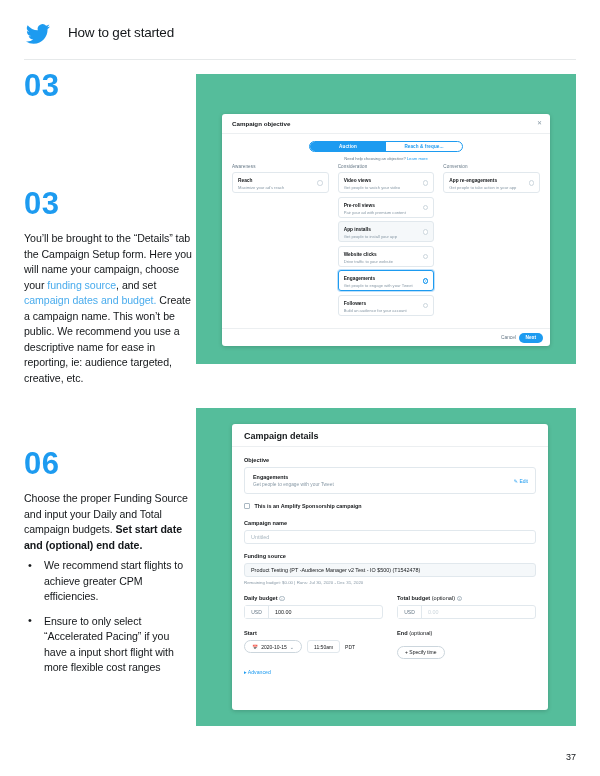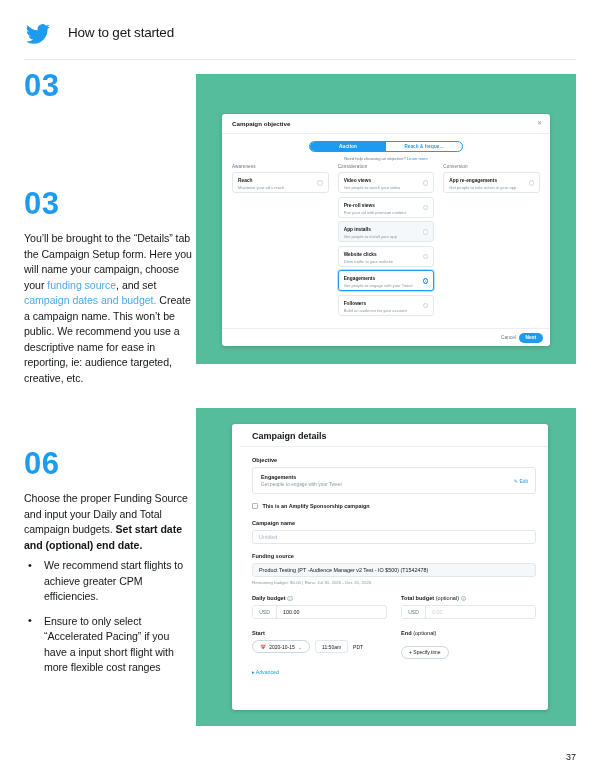--- a/index.html
+++ b/index.html
@@ -48,21 +48,21 @@
   
   .green-panel { position:absolute; background:#55bd9b; }
   #panel-objective { left:196px; top:74px; width:380px; height:290px; }
   #panel-details  { left:196px; top:408px; width:380px; height:318px; }
 
   .ui-card {
     position:absolute; background:#fff; border-radius:3px;
     box-shadow:0 1px 4px rgba(0,0,0,.18); overflow:hidden;
   }
   #card-objective { left:26px; top:40px; width:328px; height:232px; }
-  #card-details   { left:36px; top:16px; width:316px; height:286px;padding-left:8px; }
+  #card-details   { left:36px; top:16px; width:316px; height:286px; }
 
   
   .mod-head { position:relative; height:20px; border-bottom:1px solid #eceff1; }
   .mod-title { position:absolute; left:10px; top:6px; font-size:6.2px; font-weight:bold; color:#14171a; }
   .mod-close { position:absolute; right:8px; top:5px; font-size:6px; color:#8899a6; }
 
   .seg-wrap { position:absolute; left:50%; top:27px; transform:translateX(-50%); text-align:center; }
   .seg {
     display:flex; border:1px solid #1d9bf0; border-radius:20px; overflow:hidden;
     background:#fff; height:11px; width:154px;

